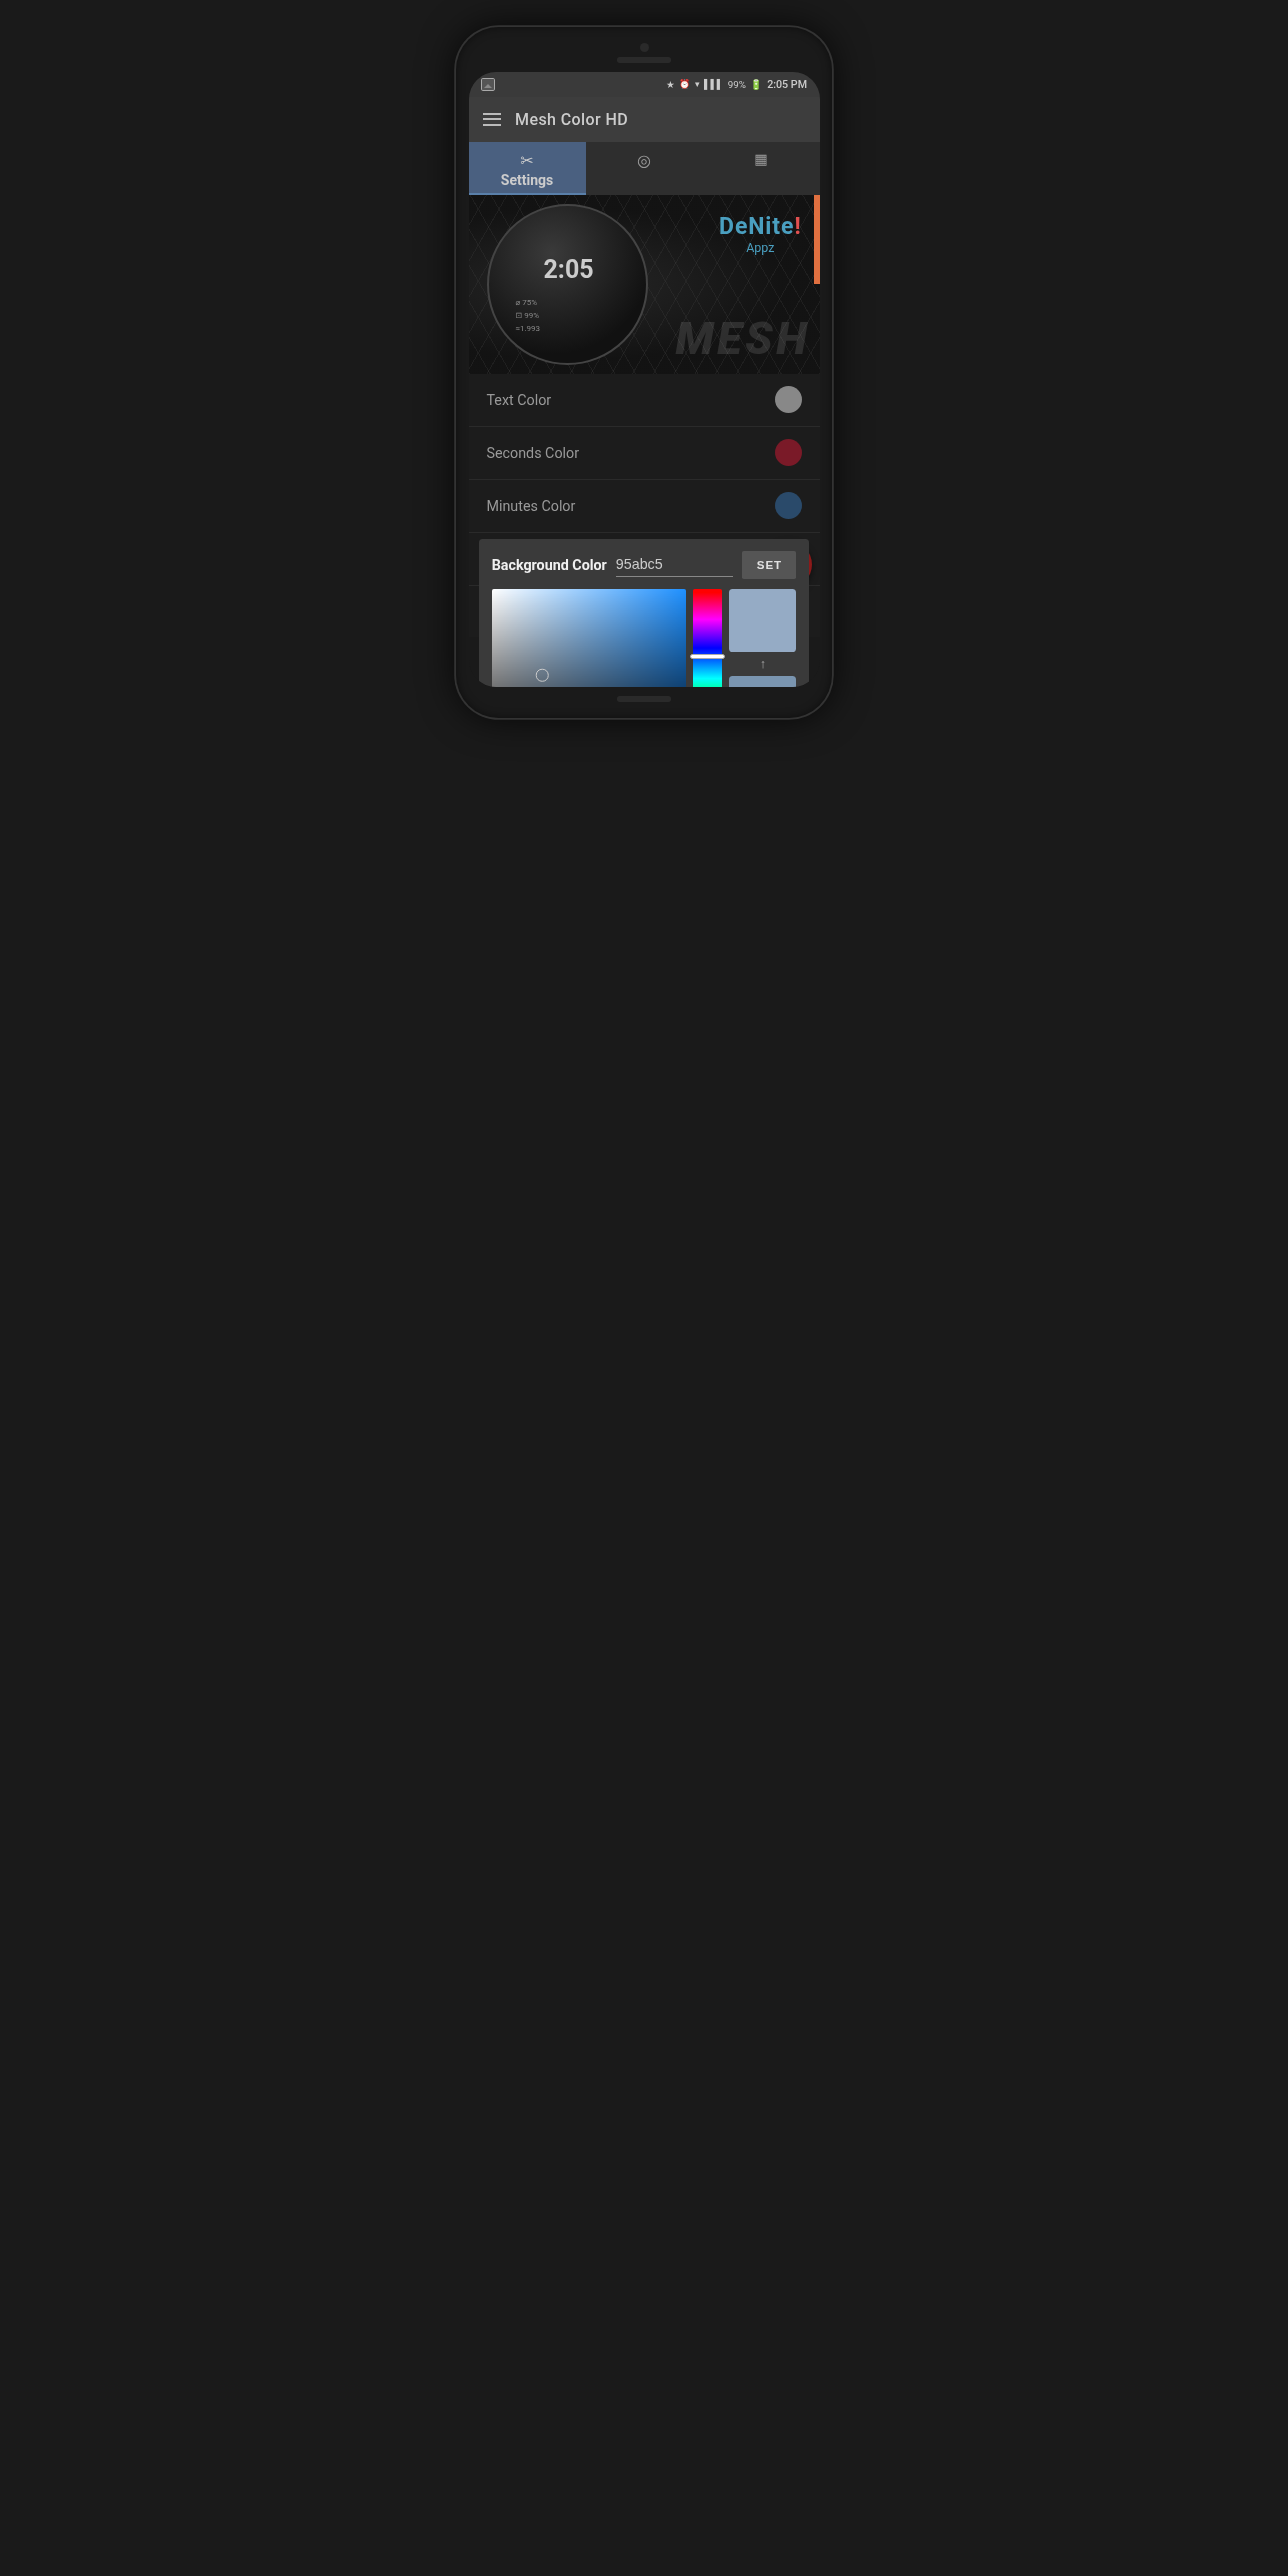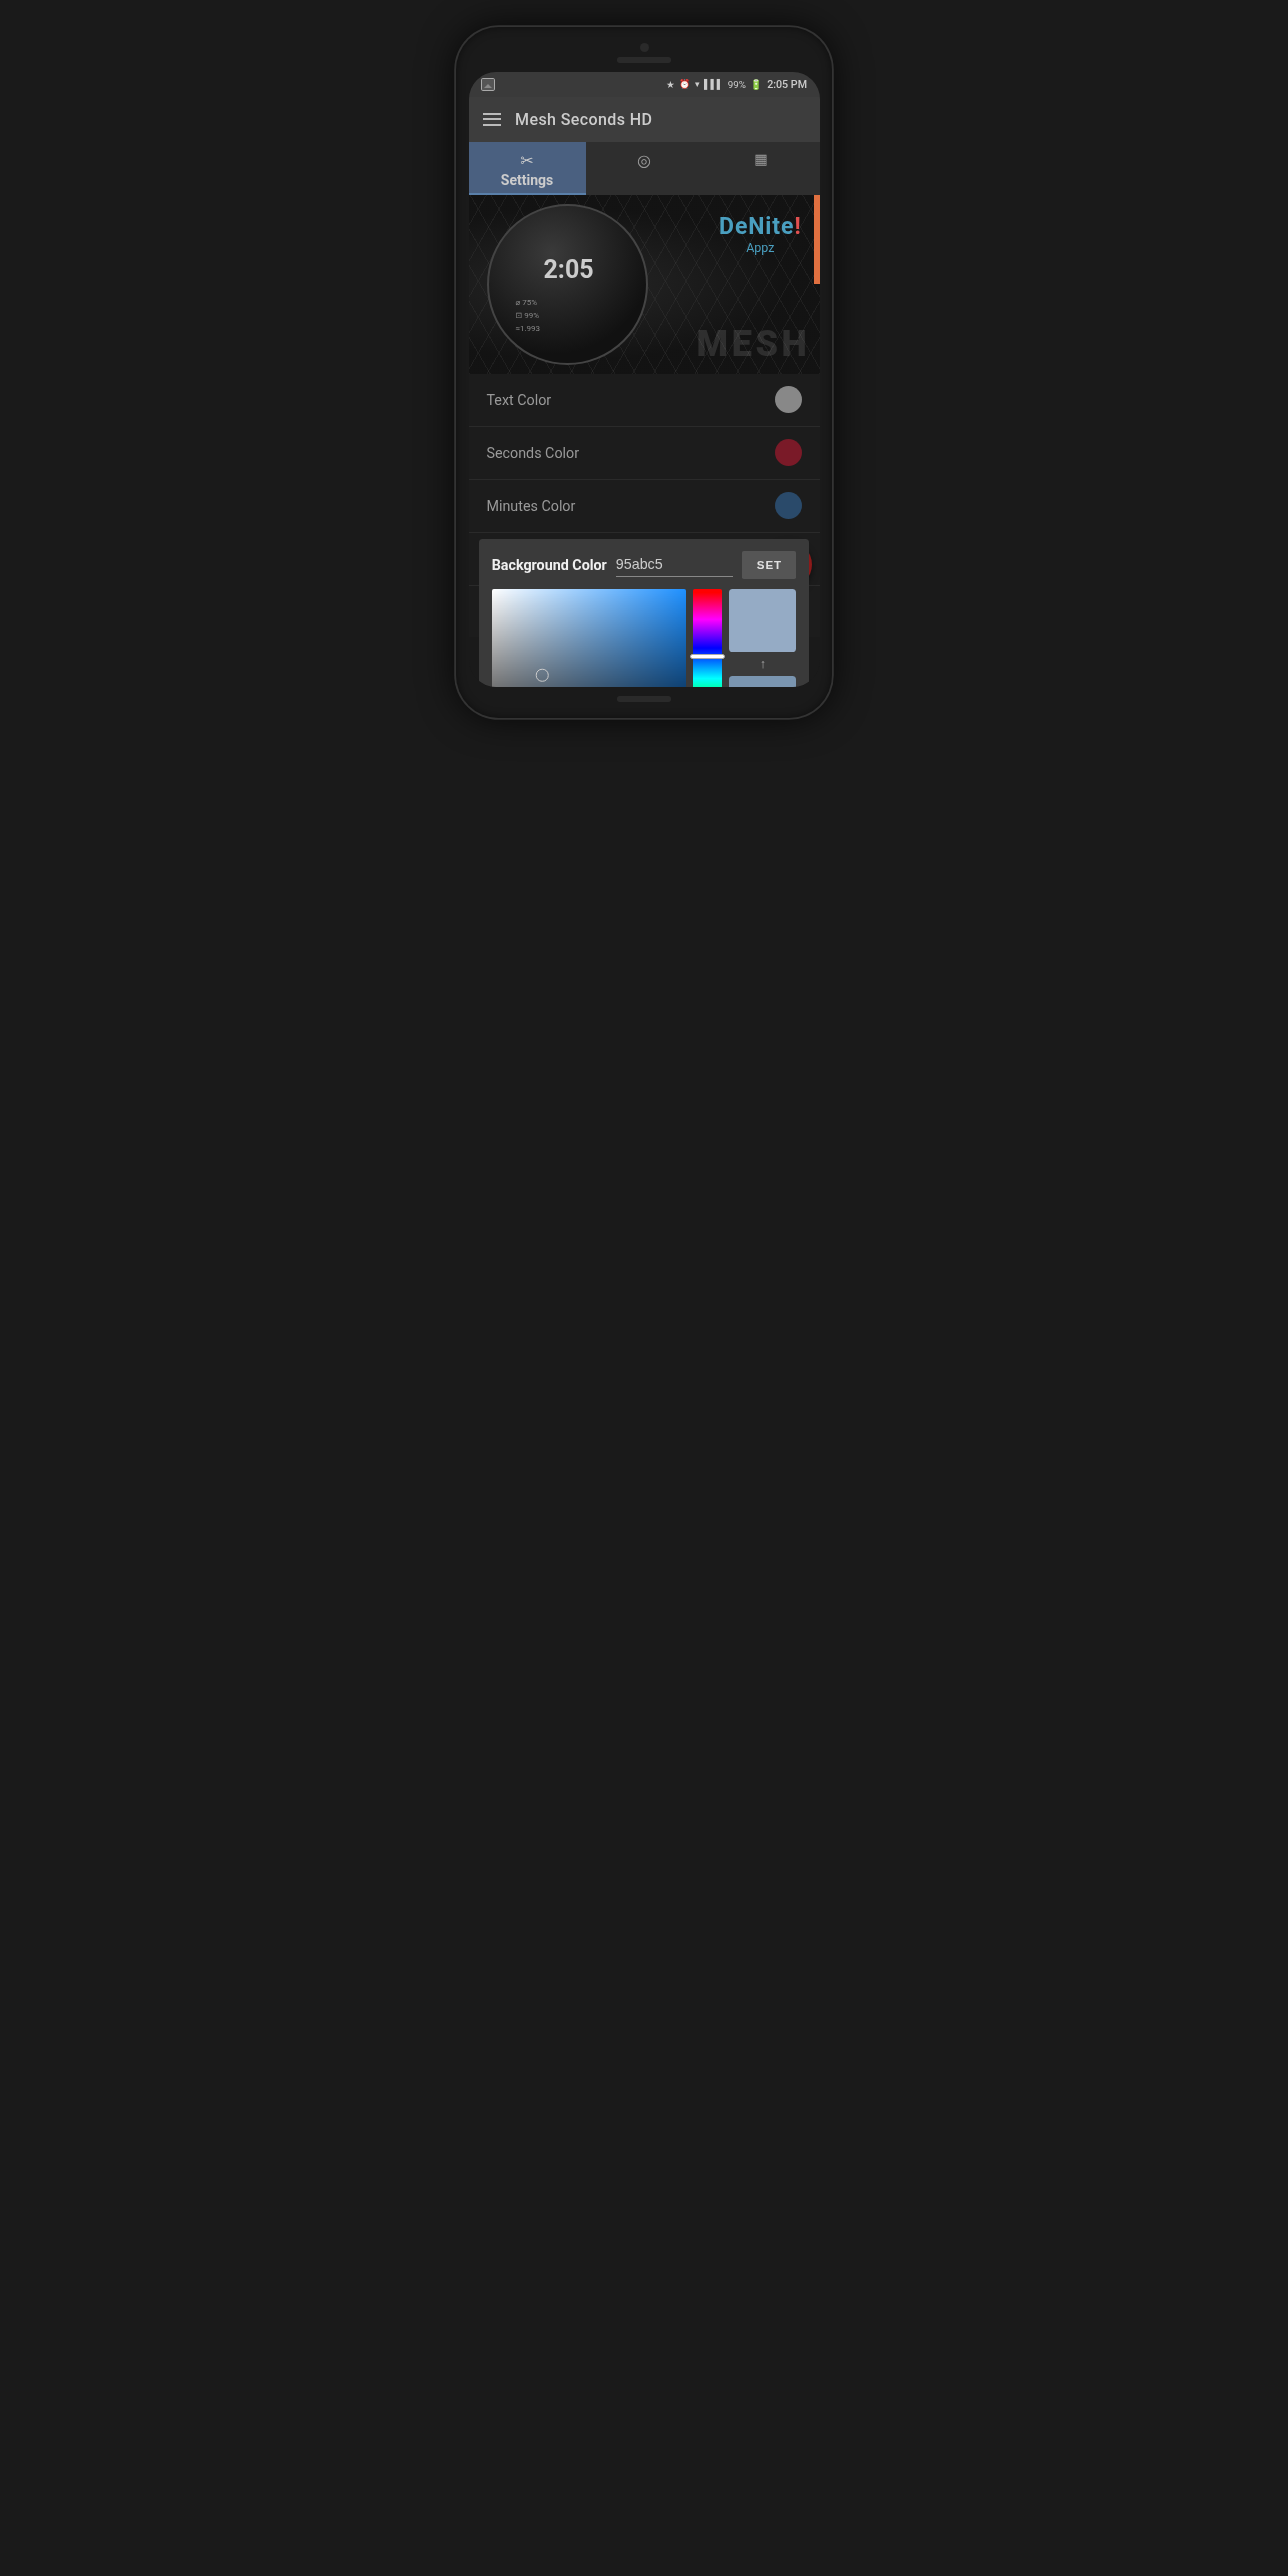--- a/index.html
+++ b/index.html
@@ -207,24 +207,25 @@
     }
     .appz-text {
       color: #4a9fc0;
       font-size: 12.5px;
       text-align: center;
     }
     .mesh-text {
       position: absolute;
       bottom: 9px;
       right: 9px;
-      font-size: 36px;
+      font-size: 45px;
       font-weight: 900;
       color: rgba(200,200,200,0.15);
       letter-spacing: 3.6px;
+      font-style: italic;
     }
     .orange-bar {
       position: absolute;
       right: 0;
       top: 0;
       width: 5.4px;
       height: 89px;
       background: #e07040;
     }
     .dialog {
@@ -524,21 +525,21 @@
         <span style="font-size:10.7px;color:#ccc;font-weight:500;">2:05 PM</span>
       </div>
     </div>
 
     <div class="app-bar">
       <div class="hamburger-icon">
         <div class="hamburger-line"></div>
         <div class="hamburger-line"></div>
         <div class="hamburger-line"></div>
       </div>
-      <span class="app-title">Mesh Seconds HD</span>
+      <span class="app-title">Mesh Color HD</span>
     </div>
 
     <div class="tab-bar">
       <div class="tab-item active">
         <span class="tab-icon">✂</span>
         <span class="tab-label">Settings</span>
       </div>
       <div class="tab-item">
         <span class="tab-icon">◎</span>
       </div>

